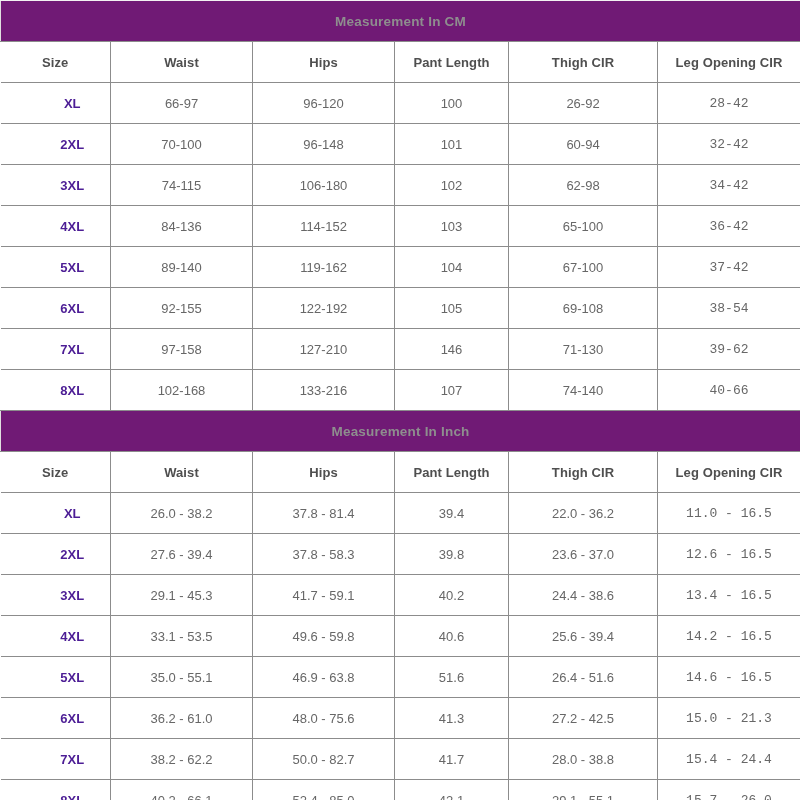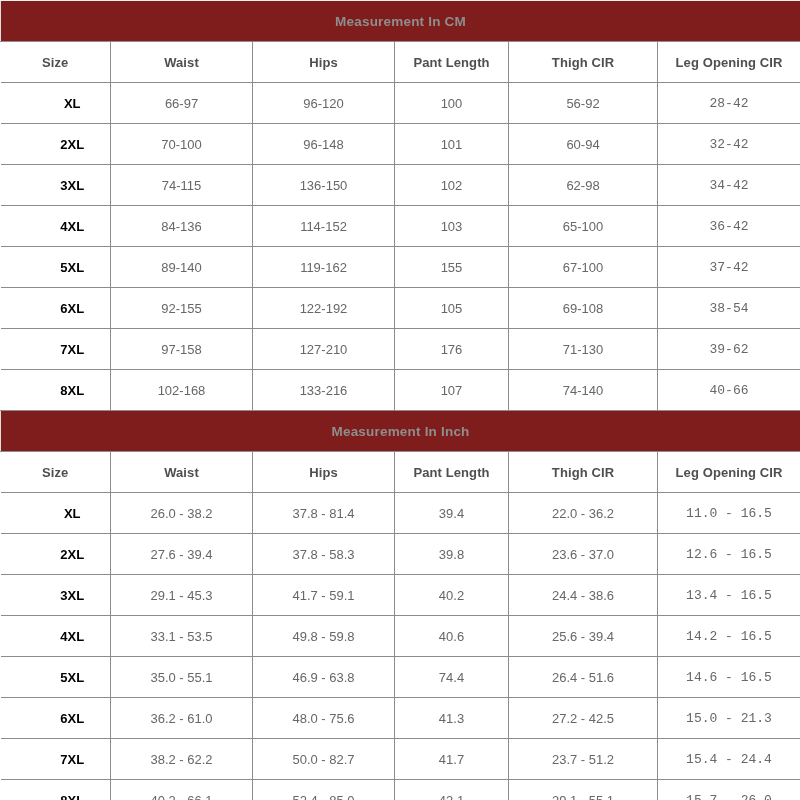--- a/index.html
+++ b/index.html
@@ -32,21 +32,21 @@
   col.c-size  { width: 110px; }
   col.c-waist { width: 142px; }
   col.c-hips  { width: 142px; }
   col.c-pant  { width: 114px; }
   col.c-thigh { width: 149px; }
   col.c-leg   { width: 143px; }
 
   
   tr.section-row > td {
     height: 38px;
-    background: #7f1d1d;
+    background: #701a75;
     border: 1px solid #e0e0e0;
     border-bottom: 1px solid #8c8c8c;
     border-top: 1px solid #f2f2f2;
     text-align: center;
     vertical-align: middle;
     color: #8e8e8e;
     font-size: 13.5px;
     font-weight: bold;
     letter-spacing: 0.2px;
   }
@@ -82,21 +82,21 @@
     font-size: 13px;
     font-weight: normal;
     padding: 0 2px;
     white-space: nowrap;
   }
   tr.data-row > td:first-child { border-left: none; }
   tr.data-row > td:last-child  { border-right: 1px solid #8c8c8c; font-family: Liberation Mono, monospace; }
 
   tr.data-row > td.size-cell {
     font-weight: bold;
-    color: #000000;
+    color: #4c1d95;
     padding-left: 36px;
   }
 
   
   tr.data-row.last-row > td { border-bottom: none; }
 </style>
 </head>
 <body>
 
 <div class="chart">
@@ -119,68 +119,68 @@
           <th>Hips</th>
           <th>Pant Length</th>
           <th>Thigh CIR</th>
           <th>Leg Opening CIR</th>
         </tr>
         <tr class="data-row">
           <td class="size-cell">XL</td>
           <td>66-97</td>
           <td>96-120</td>
           <td>100</td>
-          <td>56-92</td>
+          <td>26-92</td>
           <td>28-42</td>
         </tr>
         <tr class="data-row">
           <td class="size-cell">2XL</td>
           <td>70-100</td>
           <td>96-148</td>
           <td>101</td>
           <td>60-94</td>
           <td>32-42</td>
         </tr>
         <tr class="data-row">
           <td class="size-cell">3XL</td>
           <td>74-115</td>
-          <td>136-150</td>
+          <td>106-180</td>
           <td>102</td>
           <td>62-98</td>
           <td>34-42</td>
         </tr>
         <tr class="data-row">
           <td class="size-cell">4XL</td>
           <td>84-136</td>
           <td>114-152</td>
           <td>103</td>
           <td>65-100</td>
           <td>36-42</td>
         </tr>
         <tr class="data-row">
           <td class="size-cell">5XL</td>
           <td>89-140</td>
           <td>119-162</td>
-          <td>155</td>
+          <td>104</td>
           <td>67-100</td>
           <td>37-42</td>
         </tr>
         <tr class="data-row">
           <td class="size-cell">6XL</td>
           <td>92-155</td>
           <td>122-192</td>
           <td>105</td>
           <td>69-108</td>
           <td>38-54</td>
         </tr>
         <tr class="data-row">
           <td class="size-cell">7XL</td>
           <td>97-158</td>
           <td>127-210</td>
-          <td>176</td>
+          <td>146</td>
           <td>71-130</td>
           <td>39-62</td>
         </tr>
         <tr class="data-row">
           <td class="size-cell">8XL</td>
           <td>102-168</td>
           <td>133-216</td>
           <td>107</td>
           <td>74-140</td>
           <td>40-66</td>
@@ -216,47 +216,47 @@
           <td class="size-cell">3XL</td>
           <td>29.1 - 45.3</td>
           <td>41.7 - 59.1</td>
           <td>40.2</td>
           <td>24.4 - 38.6</td>
           <td>13.4 - 16.5</td>
         </tr>
         <tr class="data-row">
           <td class="size-cell">4XL</td>
           <td>33.1 - 53.5</td>
-          <td>49.8 - 59.8</td>
+          <td>49.6 - 59.8</td>
           <td>40.6</td>
           <td>25.6 - 39.4</td>
           <td>14.2 - 16.5</td>
         </tr>
         <tr class="data-row">
           <td class="size-cell">5XL</td>
           <td>35.0 - 55.1</td>
           <td>46.9 - 63.8</td>
-          <td>74.4</td>
+          <td>51.6</td>
           <td>26.4 - 51.6</td>
           <td>14.6 - 16.5</td>
         </tr>
         <tr class="data-row">
           <td class="size-cell">6XL</td>
           <td>36.2 - 61.0</td>
           <td>48.0 - 75.6</td>
           <td>41.3</td>
           <td>27.2 - 42.5</td>
           <td>15.0 - 21.3</td>
         </tr>
         <tr class="data-row">
           <td class="size-cell">7XL</td>
           <td>38.2 - 62.2</td>
           <td>50.0 - 82.7</td>
           <td>41.7</td>
-          <td>23.7 - 51.2</td>
+          <td>28.0 - 38.8</td>
           <td>15.4 - 24.4</td>
         </tr>
         <tr class="data-row last-row">
           <td class="size-cell">8XL</td>
           <td>40.2 - 66.1</td>
           <td>52.4 - 85.0</td>
           <td>42.1</td>
           <td>29.1 - 55.1</td>
           <td>15.7 - 26.0</td>
         </tr>

